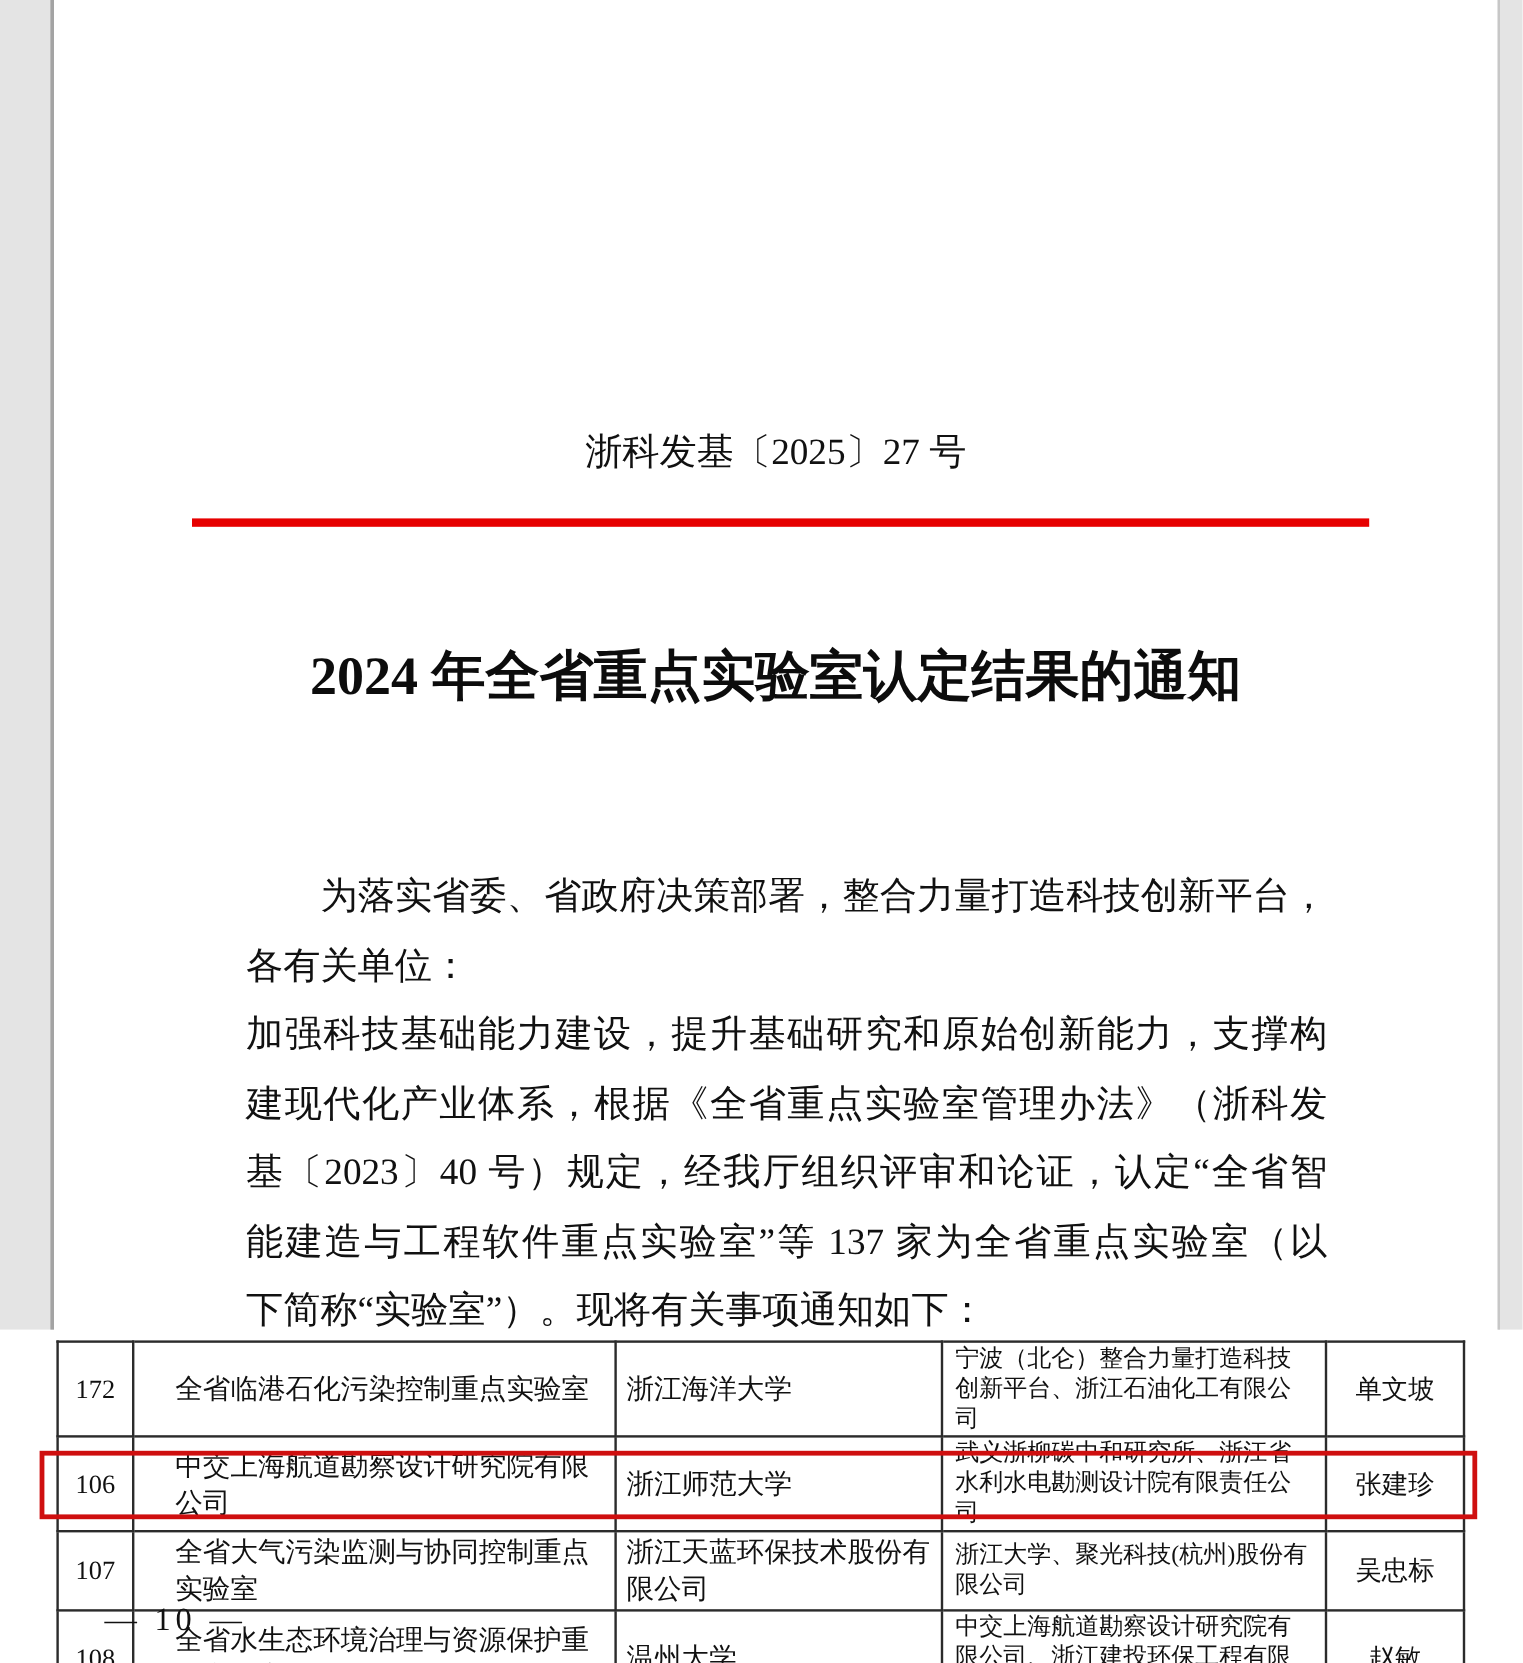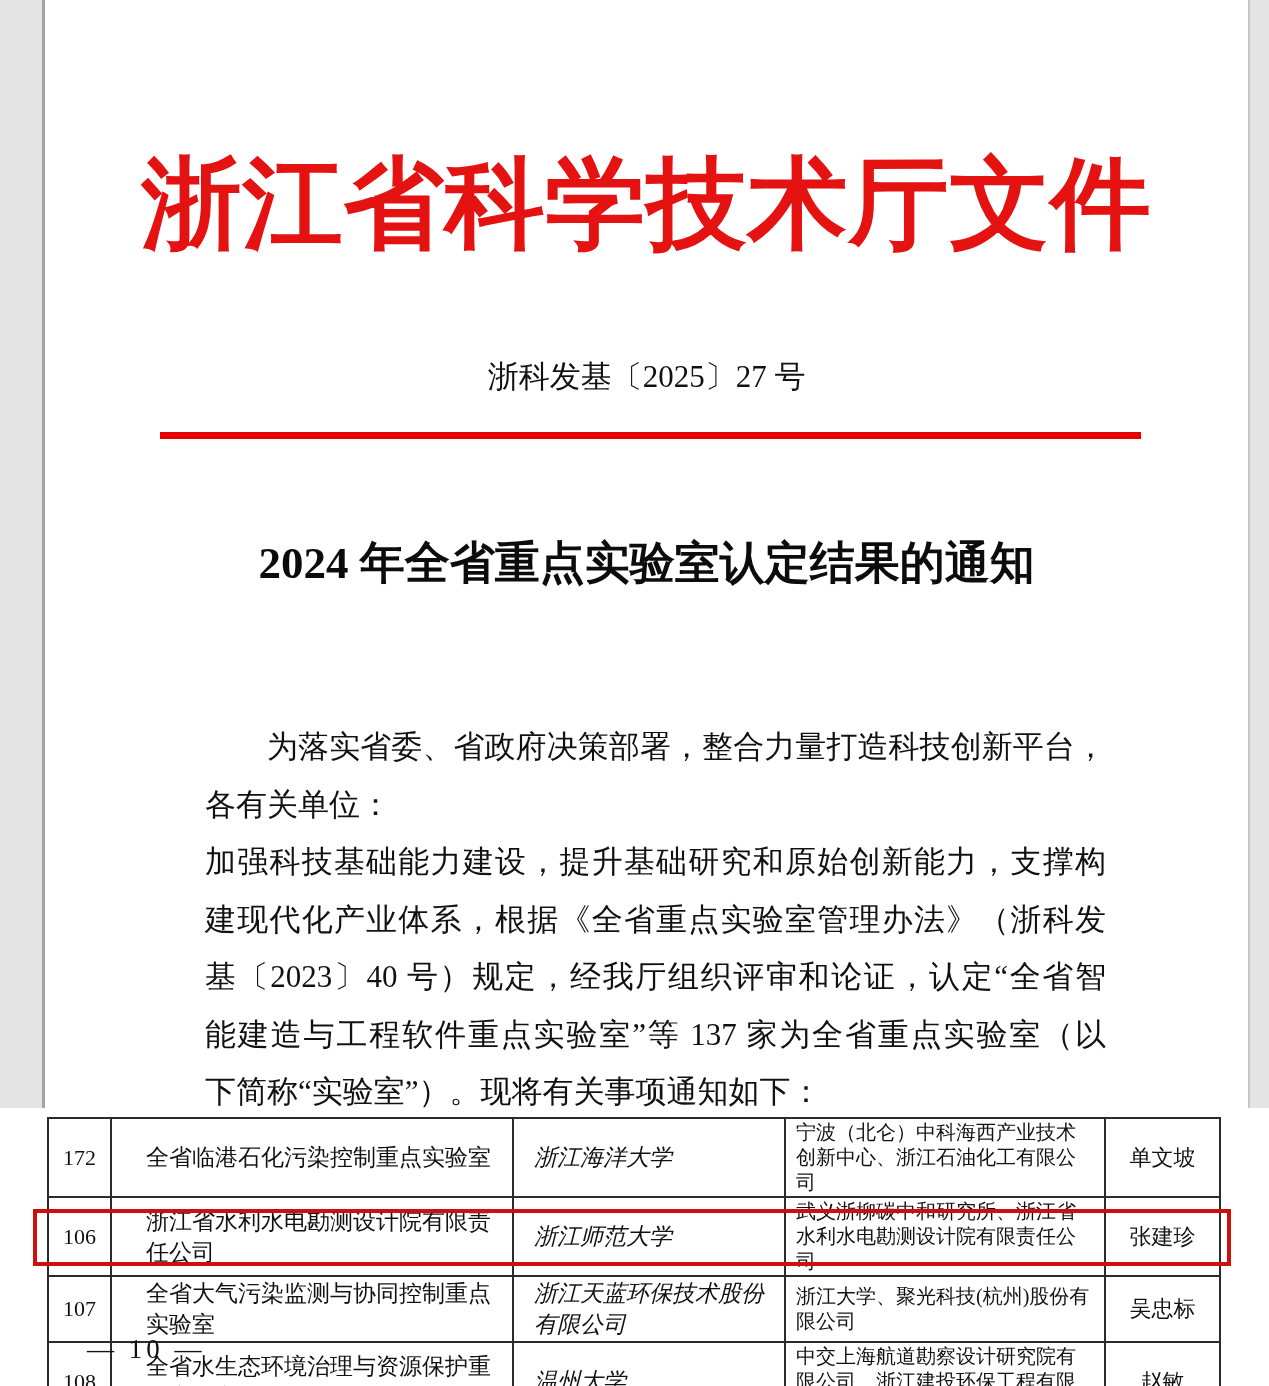--- a/index.html
+++ b/index.html
@@ -69,21 +69,21 @@
     font-size: 23px; color: #111;
   }
   table.results td {
     border: 2px solid #2b2b2b;
     height: 49px;
     vertical-align: middle;
     overflow: hidden;
   }
   td.c-no       { text-align: center; font-size: 22px; }
   td.c-lab      { padding-left: 34px; }
-  td.c-inst     { padding-left: 20px; font-style: italic; }
+  td.c-inst     { padding-left: 8px; }
   td.c-partners { padding: 1px 10px; font-size: 20px; line-height: 25px; }
   td.c-director { text-align: center; font-size: 22px; }
 
   .highlight-box {
     position: absolute; left: 33px; top: 1209px;
     width: 1190px; height: 49px;
     border: 4px solid var(--highlight-red, #cf0f0f);
     pointer-events: none;
   }
 
@@ -93,21 +93,20 @@
   }
 </style>
 </head>
 <body>
 
 <div id="canvas">
 
   <div class="edge-left"></div>
   <div class="edge-right"></div>
 
-  <div class="agency-title">浙江省科学技术厅文件</div>
 
   <div class="doc-number">浙科发基〔2025〕27 号</div>
 
   <div class="red-divider"></div>
 
   <div class="notice-title">
     <div>2024 年全省重点实验室认定结果的通知</div>
   </div>
 
   <div class="body-block">
@@ -126,26 +125,26 @@
         <col style="width:402px">
         <col style="width:272px">
       <col style="width:320px">
         <col style="width:115px">
     </colgroup>
     <tbody>
       <tr>
         <td class="c-no">172</td>
         <td class="c-lab">全省临港石化污染控制重点实验室</td>
         <td class="c-inst">浙江海洋大学</td>
-        <td class="c-partners">宁波（北仑）中科海西产业技术创新中心、浙江石油化工有限公司</td>
+        <td class="c-partners">宁波（北仑）整合力量打造科技创新平台、浙江石油化工有限公司</td>
         <td class="c-director">单文坡</td>
       </tr>
       <tr>
         <td class="c-no">106</td>
-        <td class="c-lab">浙江省水利水电勘测设计院有限责任公司</td>
+        <td class="c-lab">中交上海航道勘察设计研究院有限公司</td>
         <td class="c-inst">浙江师范大学</td>
         <td class="c-partners">武义浙柳碳中和研究所、浙江省水利水电勘测设计院有限责任公司</td>
         <td class="c-director">张建珍</td>
       </tr>
       <tr>
         <td class="c-no">107</td>
         <td class="c-lab">全省大气污染监测与协同控制重点实验室</td>
         <td class="c-inst">浙江天蓝环保技术股份有限公司</td>
         <td class="c-partners">浙江大学、聚光科技(杭州)股份有限公司</td>
         <td class="c-director">吴忠标</td>

